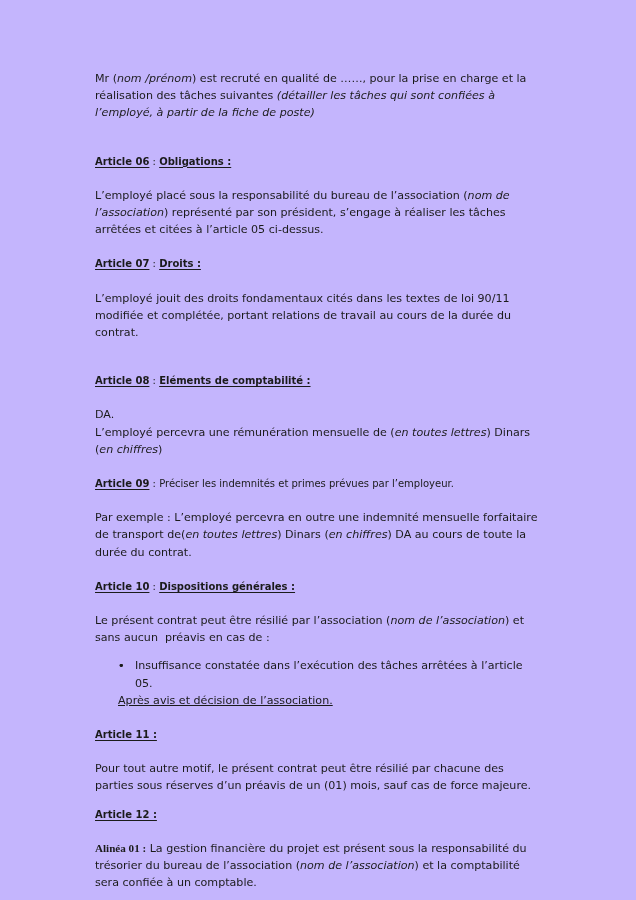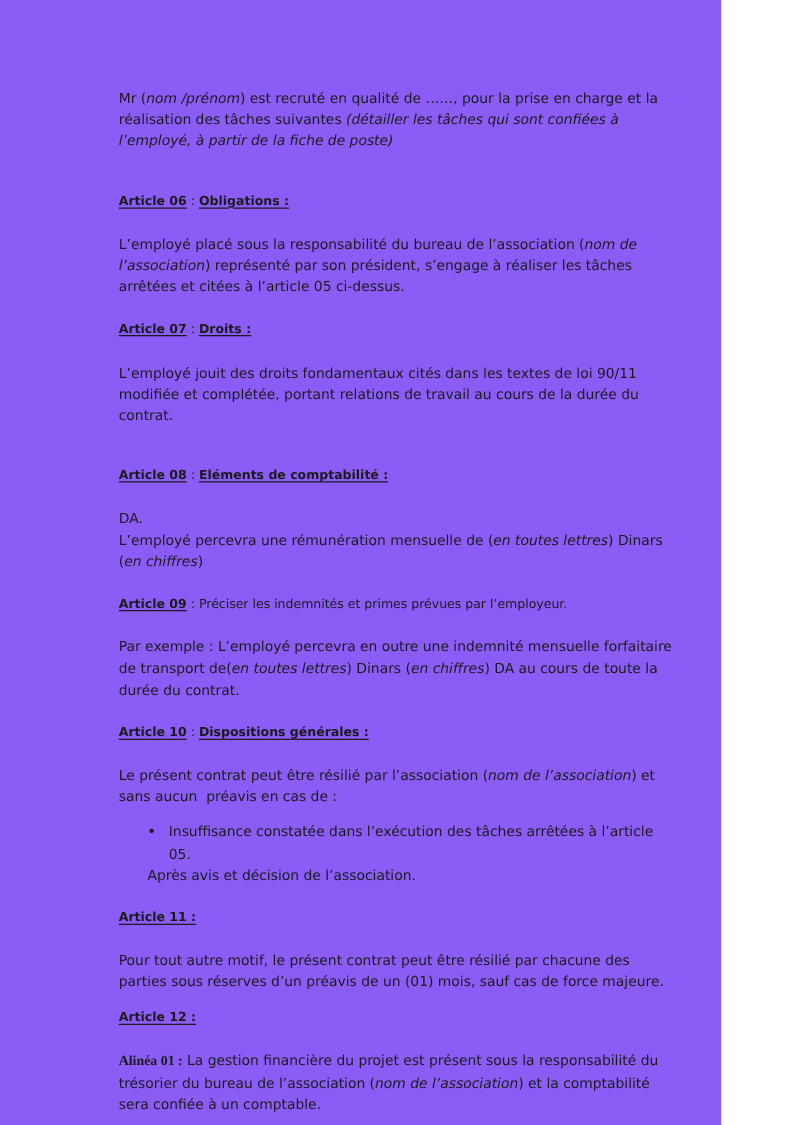--- a/index.html
+++ b/index.html
@@ -10,23 +10,23 @@
   }
   body {
     width: 636px;
     height: 900px;
     font-family: "DejaVu Sans", "Liberation Sans", sans-serif;
     color: #1b1b1b;
     -webkit-font-smoothing: antialiased;
   }
   .page {
     position: relative;
-    width: 577px;
+    width: 636px;
     height: 900px;
-    background: #8b5cf6;
+    background: #c4b5fd;
     box-sizing: border-box;
     padding: 70px 96px 0 95px;
     overflow: hidden;
   }
   .doc-body {
     width: 446px;
     font-size: 11.1px;
     line-height: 17.2px;
   }
   p.para {
@@ -77,20 +77,21 @@
     left: 23px;
     top: 0;
     line-height: 17.2px;
     font-size: 11.1px;
   }
   .bullet-cont {
     margin: 0;
     padding: 0 0 0 23px;
     font-size: 11.1px;
     line-height: 17.2px;
+    text-decoration: underline;
   }
 </style>
 </head>
 <body>
 
 <div class="page">
   <div class="doc-body">
 
     <p class="para"><span>Mr (</span><span class="it">nom /prénom</span><span>) est recruté en qualité de ……, pour la prise en charge et la réalisation des tâches suivantes </span><span class="it">(détailler les tâches qui sont confiées à l’employé, à partir de la fiche de poste)</span></p>
 

